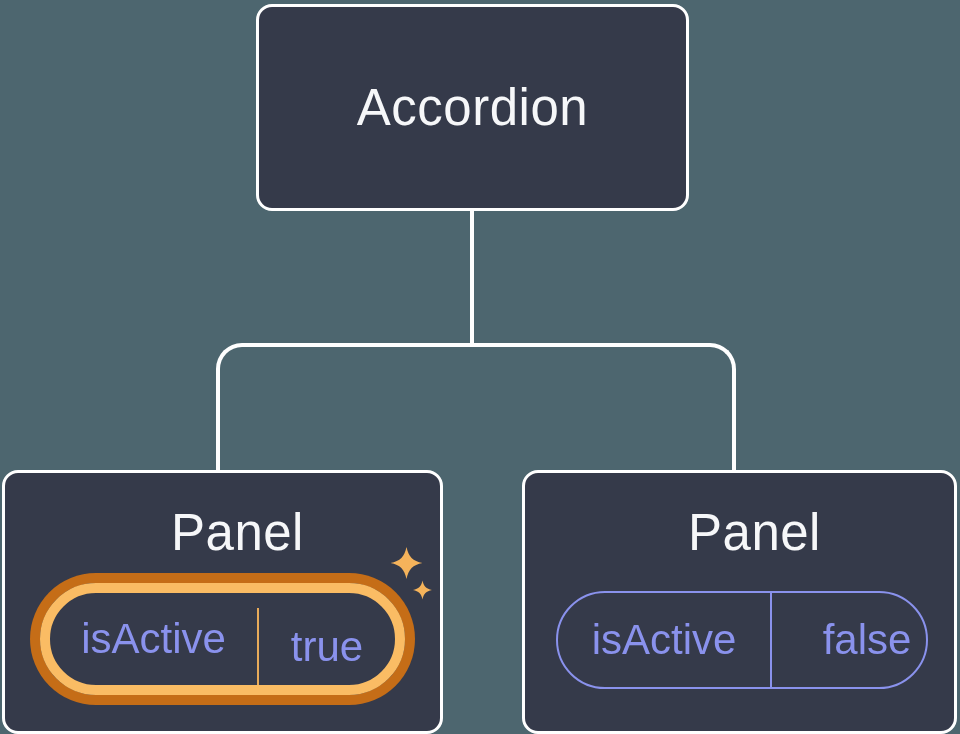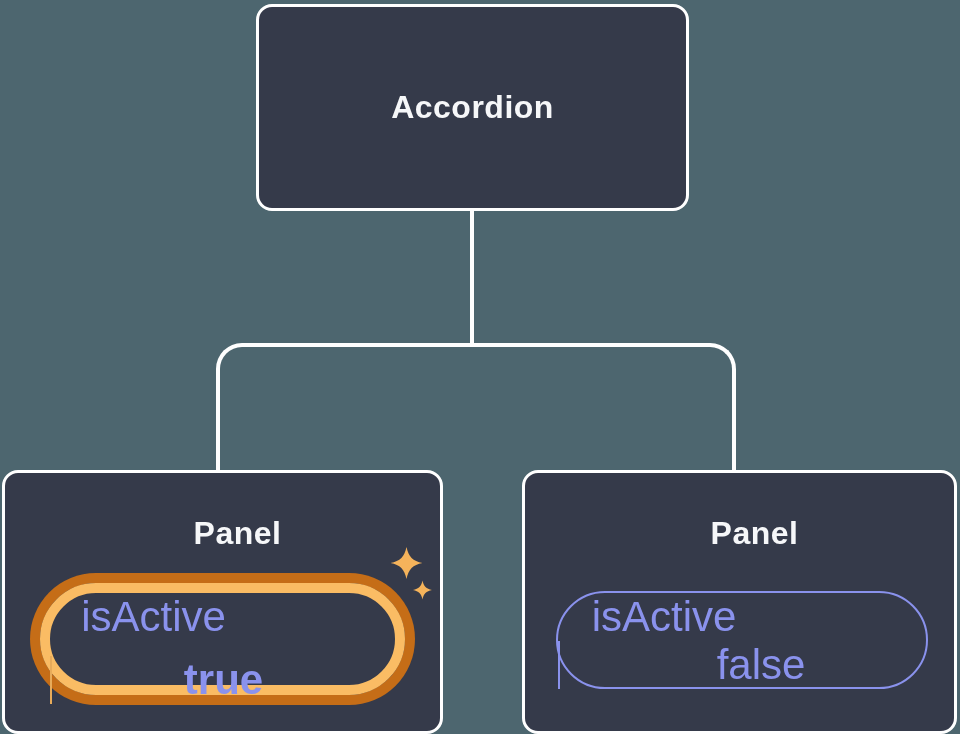--- a/index.html
+++ b/index.html
@@ -23,22 +23,22 @@
   }
   #accordion-node {
     left: 256px; top: 4px; width: 433px; height: 207px;
     display: flex; align-items: center; justify-content: center;
   }
   #panel-left-node  { left: 2px;   top: 470px; width: 441px; height: 264px; }
   #panel-right-node { left: 522px; top: 470px; width: 435px; height: 264px; }
 
   .node-title {
     color: var(--title-text, #f6f7f9);
-    font-size: 32px;
-    font-weight: 700;
+    font-size: 51px;
+    font-weight: 400;
     letter-spacing: 0.5px;
   }
   .panel-title {
     position: absolute;
     left: 0; right: 0; top: 36px;
     line-height: 48px;
     text-align: center;
     padding-left: 30px;
   }
 
@@ -56,21 +56,20 @@
     border-right: 4px solid var(--node-border, #ffffff);
     border-radius: 26px 26px 0 0;
   }
 
   
   .pill {
     position: absolute;
     box-sizing: border-box;
     display: flex;
     align-items: stretch;
-    flex-direction: column;
   }
   .pill-cell {
     display: flex;
     align-items: center;
     justify-content: center;
     font-size: 42px;
     color: var(--prop-text, #8a92ed);
     white-space: nowrap;
   }
 
@@ -79,21 +78,21 @@
     left: 35px; top: 110px;         
     width: 365px; height: 112px;
     border: 10px solid var(--highlight-inner, #fabc64);
     box-shadow: 0 0 0 10px var(--highlight-outer, #c56d17);
     border-radius: 60px;
   }
   #pill-active .cell-key   { width: 207px; }
   #pill-active .cell-value {
     flex: 1;
     border-left: 2px solid var(--highlight-divider, #e8ab5a);
-    font-weight: 700;
+    font-weight: 400;
     margin-top: 15px;
   }
 
   
   #pill-inactive {
     left: 31px; top: 118px;
     width: 372px; height: 98px;
     border: 2px solid var(--prop-text, #8a92ed);
     border-radius: 49px;
   }

